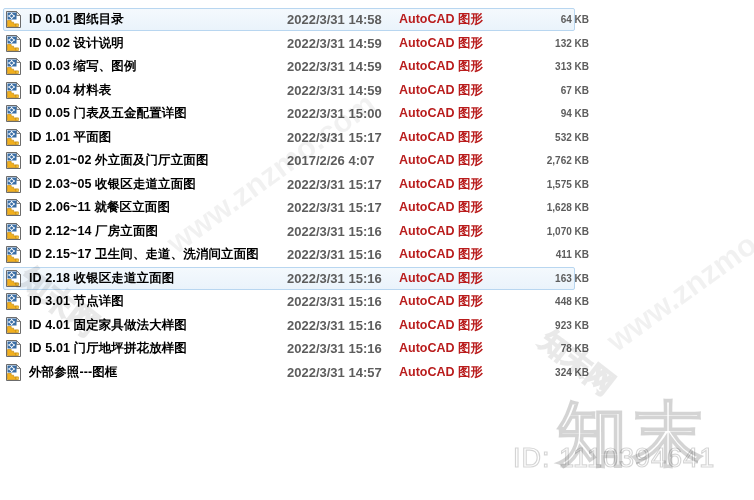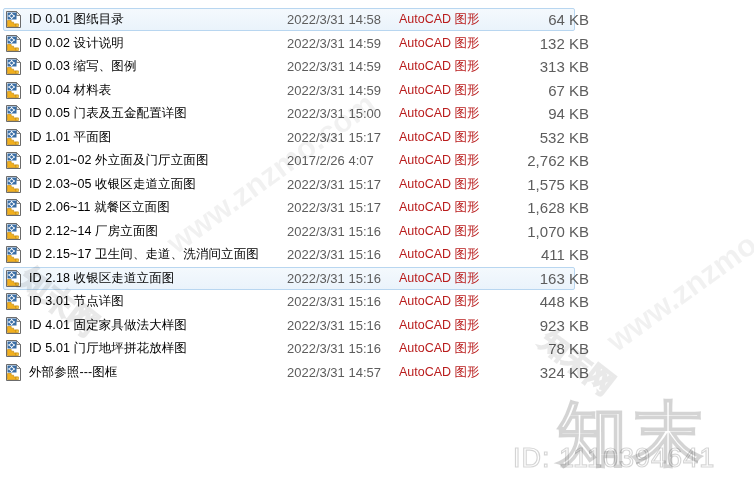--- a/index.html
+++ b/index.html
@@ -24,20 +24,21 @@
     background: #ffffff;
     overflow: hidden;
   }
 
   
   #file-list {
     position: absolute;
     left: 0;
     top: 8px;
     width: 644px;
+    font-weight: bold;
   }
 
   .file-row {
     position: relative;
     height: 23.5px;
     display: flex;
     align-items: center;
     box-sizing: border-box;
     padding-left: 5px;
     white-space: nowrap;
@@ -92,21 +93,21 @@
   .col-type {
     flex: 0 0 auto;
     width: 112px;
     font-size: 12.5px;
     color: #b91c1c;
     text-align: left;
   }
   .col-size {
     flex: 0 0 auto;
     width: 78px;
-    font-size: 15px;
+    font-size: 10px;
     color: #5d5d5d;
     text-align: right;
   }
 
   
   .wm {
     position: absolute;
     pointer-events: none;
     user-select: none;
     z-index: 5;

